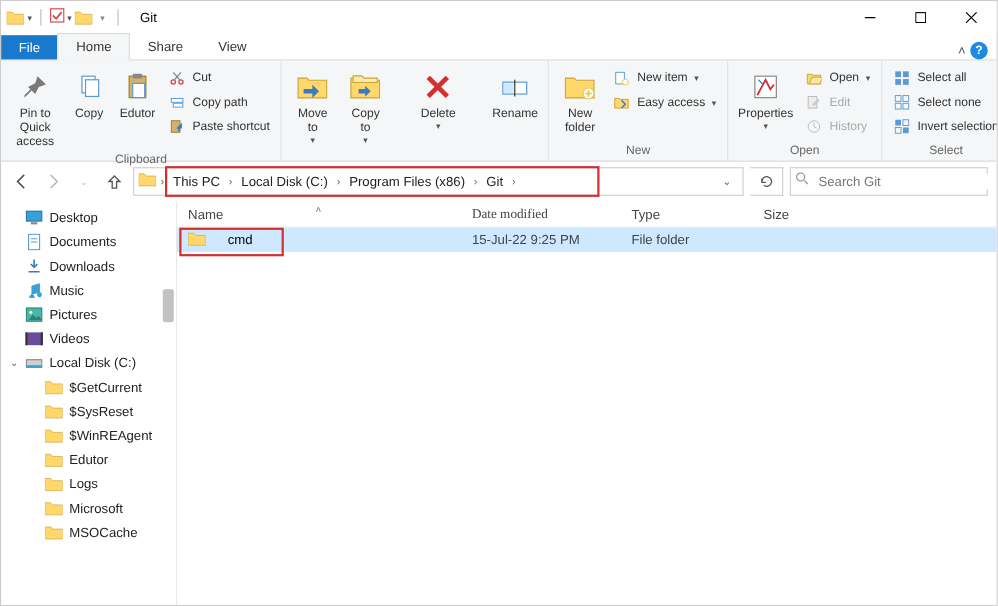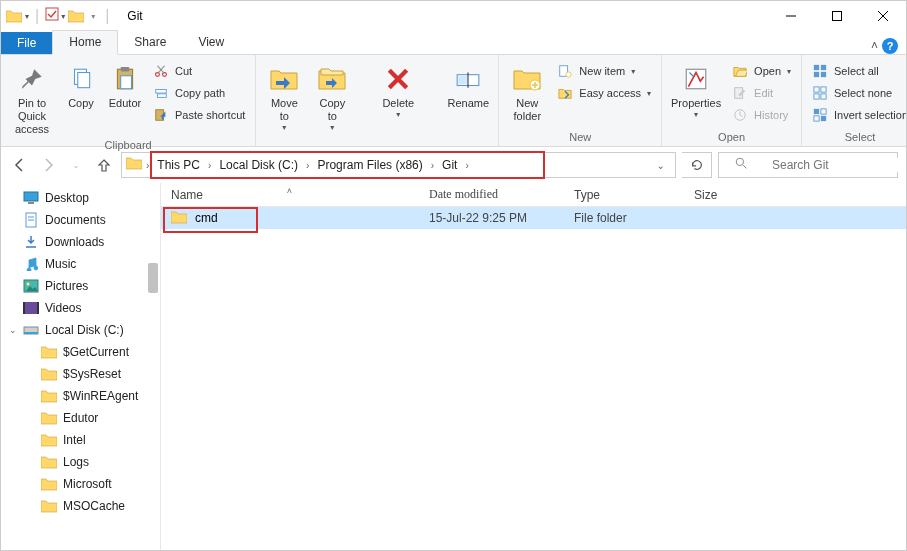--- a/index.html
+++ b/index.html
@@ -37,21 +37,21 @@
 
 .navbar { height: 36px; display: flex; align-items: center; padding: 0 8px; gap: 6px; }
 .navbtn { width: 22px; height: 22px; display: flex; align-items: center; justify-content: center; color: #999; }
 .navbtn.active { color: #333; }
 .addressbar { flex: 1; height: 26px; border: 1px solid #ccc; display: flex; align-items: center; padding: 0 4px; gap: 2px; position:relative; }
 .addr-highlight { position:absolute; left:28px; top:-2px; right:130px; bottom:-2px; border:2px solid #d32f2f; pointer-events:none; }
 .crumb { display: flex; align-items: center; font-size: 12px; color: #222; padding: 0 4px; }
 .crumb-sep { font-size: 10px; color: #666; padding: 0 2px; }
 .addr-dd { margin-left:auto; padding:0 6px; color:#666; font-size:10px; }
 .refresh-btn { width: 30px; height:26px; border:1px solid #ccc; border-left:none; display:flex; align-items:center; justify-content:center; }
-.searchbox { width: 180px; height: 26px; border: 1px solid #ccc; display: flex; align-items: center; padding: 0 16px; gap: 24px; }
+.searchbox { width: 180px; height: 26px; border: 1px solid #ccc; display: flex; align-items: center; padding: 0 4px; gap: 8px; }
 .searchbox input { border: none; outline: none; font-size: 12px; flex: 1; color: #888; }
 
 
 .main { display: flex; height: 369px; }
 .sidebar { width: 160px; border-right: 1px solid #e8e8e8; overflow-y: auto; padding: 4px 0; position:relative; }
 .sidebar-scroll-cue { position:absolute; right:2px; top:80px; width:10px; height:30px; background:#c2c2c2; border-radius:2px; }
 .tree-item { display: flex; align-items: center; gap: 6px; font-size: 12px; color: #222; padding: 3px 4px 3px 22px; white-space:nowrap; }
 .tree-item.sub { padding-left: 40px; }
 .tree-item .ticon { width:16px; height:16px; display:flex; align-items:center; justify-content:center; }
 .tree-caret { position:absolute; left:8px; font-size:9px; color:#666; }
@@ -59,21 +59,21 @@
 
 .content { flex: 1; display: flex; flex-direction: column; }
 .colheaders { height: 24px; border-bottom: 1px solid #e8e8e8; display: flex; align-items: center; font-size: 12px; color: #444; position:relative; }
 .colh { padding: 0 10px; border-right: 1px solid transparent; }
 .colh.name { width: 258px; position:relative; }
 .sort-caret { position:absolute; left:50%; top:-2px; transform:translateX(-50%); font-size:9px; color:#666; }
 .colh.date { width: 145px; font-family: Liberation Serif, serif; }
 .colh.type { width: 120px; }
 .colh.size { width: 80px; }
 .filerow { height: 22px; display: flex; align-items: center; font-size: 12px; background: #cde8ff; }
-.filerow .fname { width: 258px; padding-left: 10px; display:flex; align-items:center; gap:8px; position:relative; }
+.filerow .fname { width: 258px; padding-left: 10px; display:flex; align-items:center; gap:20px; position:relative; }
 .fname-box { position:absolute; left:2px; top:-3px; width:95px; height:26px; border:2px solid #d32f2f; pointer-events:none; }
 .filerow .fdate { width: 145px; padding-left:10px; color:#444; }
 .filerow .ftype { width: 120px; padding-left:10px; color:#444; }
 .filerow .fsize { width: 80px; }
 
 
 .folder-svg { width:16px; height:14px; }
 .folder-big { width:28px; height:24px; }
 </style>
 </head>
@@ -527,28 +527,20 @@
           </svg>
         </span>
         <span>Edutor</span>
       </div>
     <div class="tree-item sub">
         <span class="ticon">
           <svg class="folder-svg" viewBox="0 0 16 14">
             <path d="M0 2 h5 l2 2 h9 v9 H0 Z" fill="#ffd76a" stroke="#caa33a" stroke-width="0.6"></path>
           </svg>
         </span>
-        <span>Intel</span>
-      </div>
-    <div class="tree-item sub">
-        <span class="ticon">
-          <svg class="folder-svg" viewBox="0 0 16 14">
-            <path d="M0 2 h5 l2 2 h9 v9 H0 Z" fill="#ffd76a" stroke="#caa33a" stroke-width="0.6"></path>
-          </svg>
-        </span>
         <span>Logs</span>
       </div>
     <div class="tree-item sub">
         <span class="ticon">
           <svg class="folder-svg" viewBox="0 0 16 14">
             <path d="M0 2 h5 l2 2 h9 v9 H0 Z" fill="#ffd76a" stroke="#caa33a" stroke-width="0.6"></path>
           </svg>
         </span>
         <span>Microsoft</span>
       </div>

